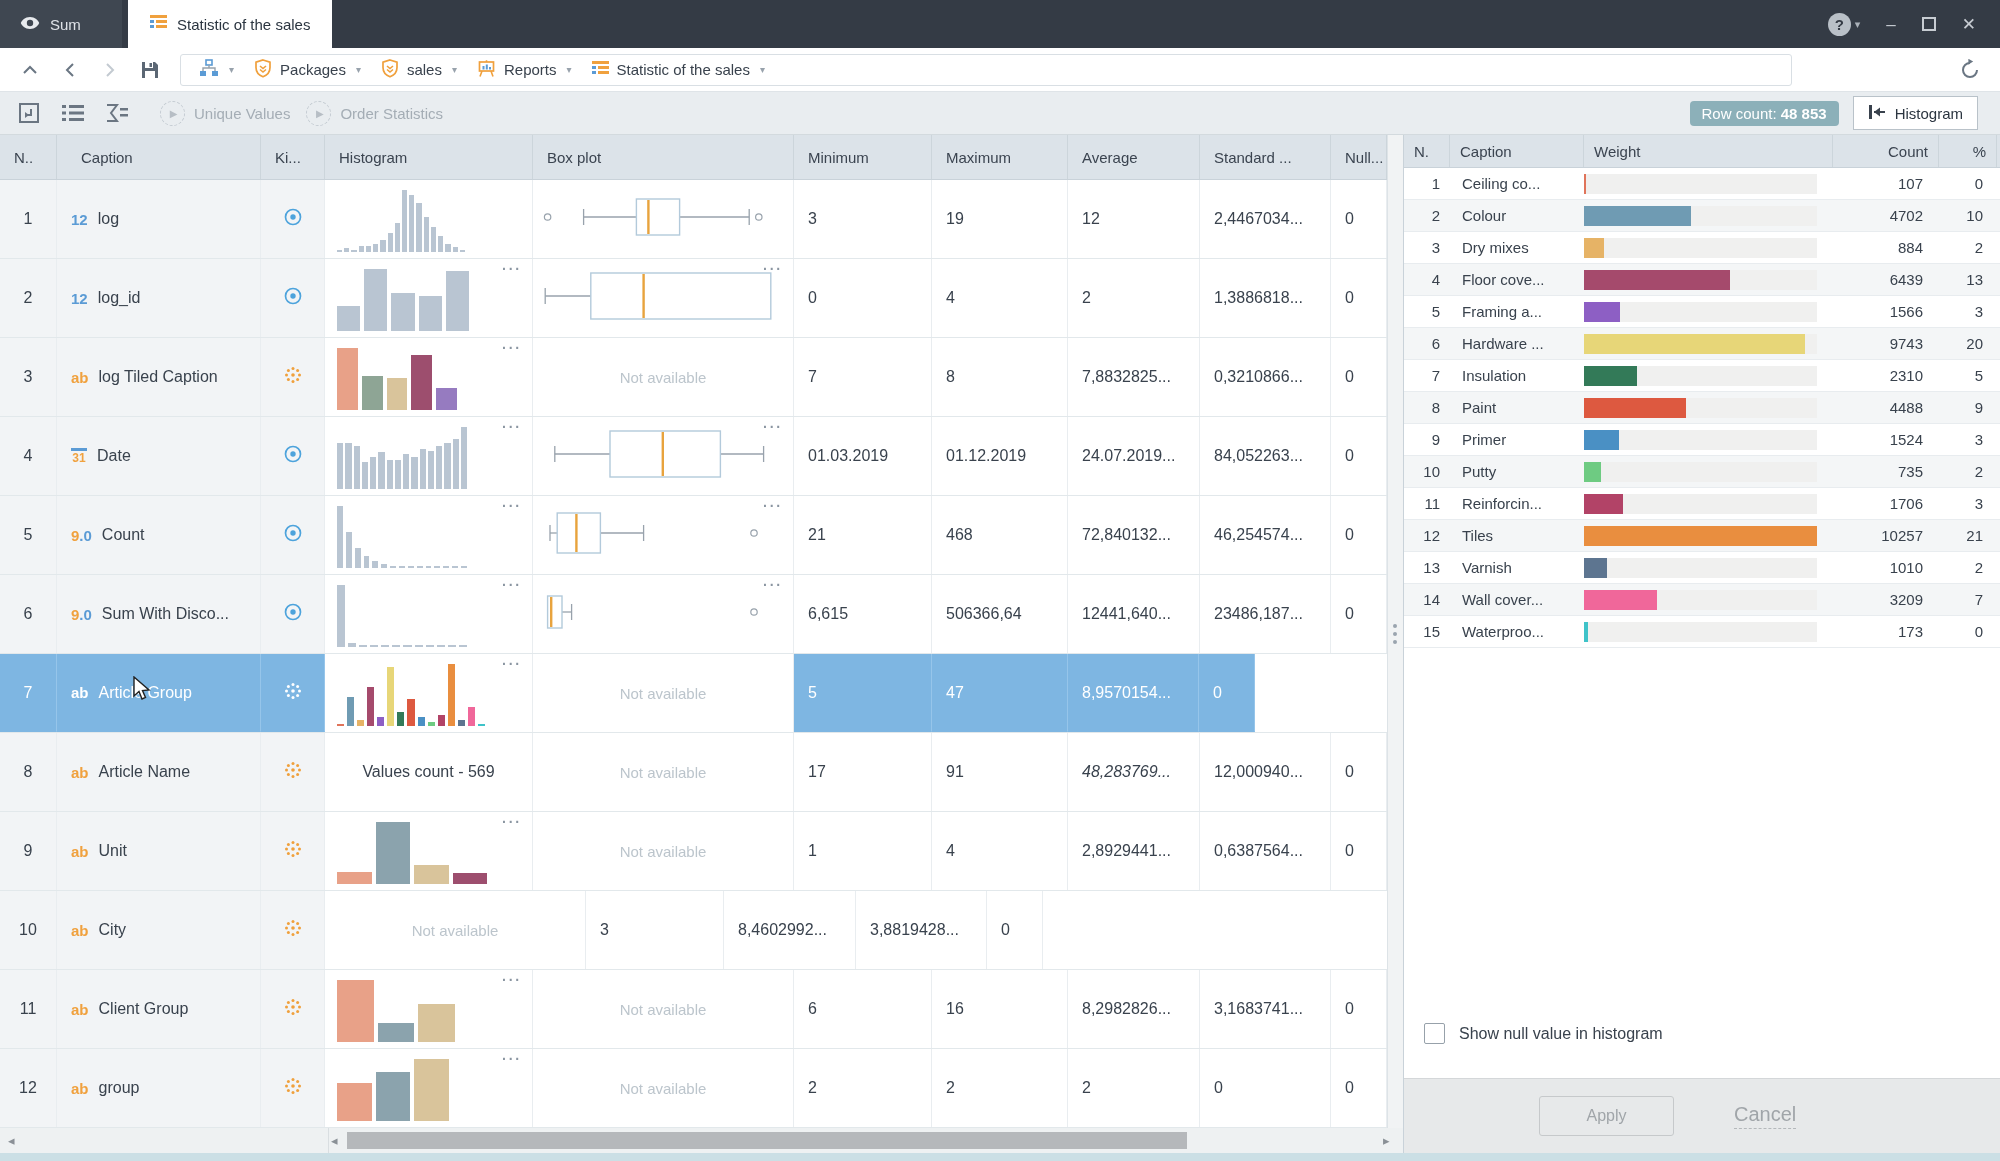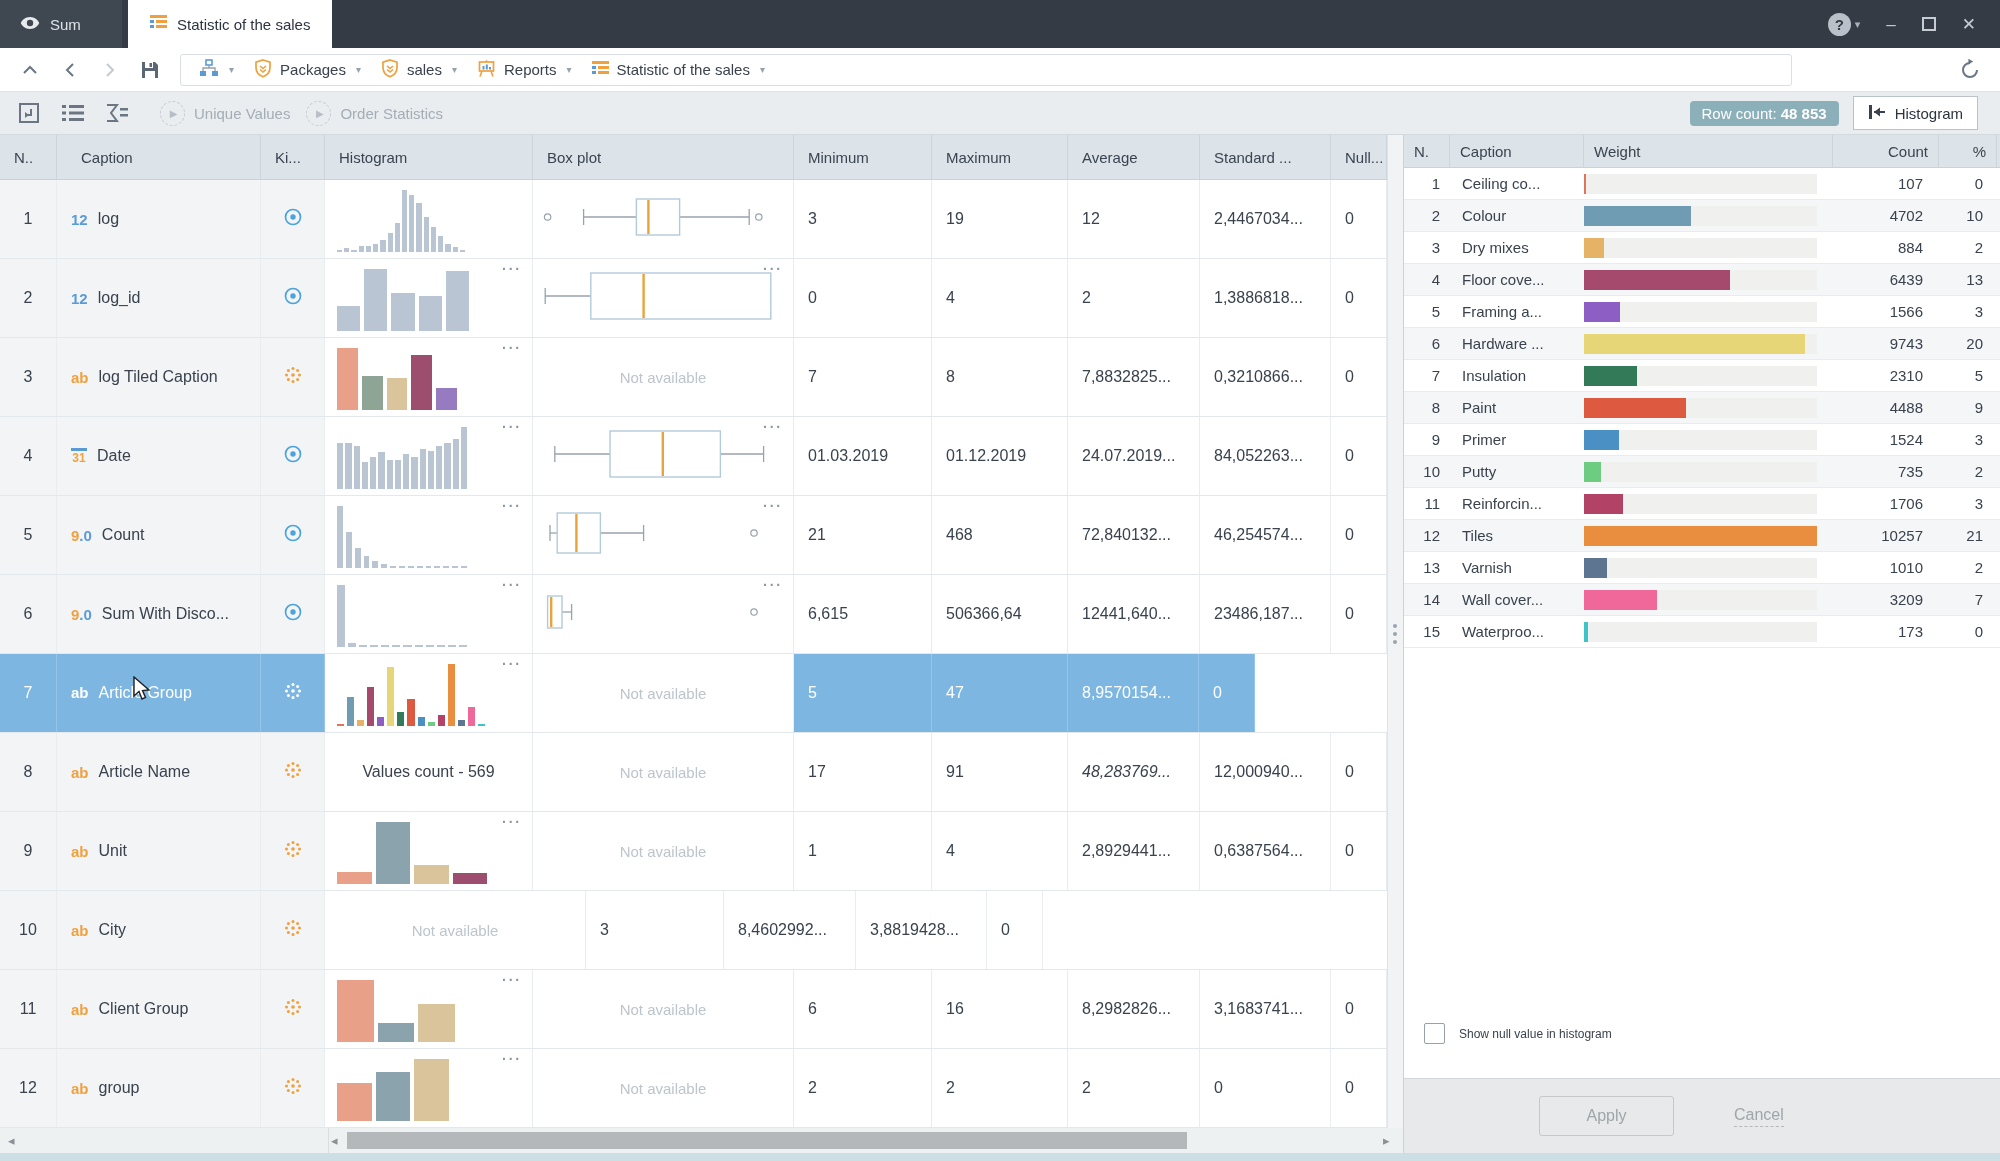--- a/index.html
+++ b/index.html
@@ -76,27 +76,27 @@
   .hs-thumb{position:absolute;left:18px;top:4px;width:840px;height:17px;background:#b5b8bb;cursor:pointer;}
   
   .panel{position:relative;width:597px;height:100%;border-left:1px solid #c9d2d9;background:#fff;}
   .p-head{display:flex;height:33px;background:#dce3e9;border-bottom:1px solid #c9d2d9;}
   .p-th{font-size:15px;color:#3b4450;display:flex;align-items:center;border-right:1px solid #ccd5db;padding:0 10px;cursor:pointer;}
   .p-row{display:flex;height:32px;border-bottom:1px solid #e8ecef;font-size:15px;cursor:pointer;}
   .p-row.alt{background:#f4f6f7;}
   .p-td{display:flex;align-items:center;}
   .w-track{width:233px;height:20px;background:#f0f0ef;position:relative;}
   .w-bar{position:absolute;left:0;top:0;height:20px;}
-  .cbrow{position:absolute;left:20px;top:888px;display:flex;align-items:center;gap:14px;font-size:12px;}
+  .cbrow{position:absolute;left:20px;top:888px;display:flex;align-items:center;gap:14px;font-size:16px;}
   .cbox{width:21px;height:21px;border:1px solid #97a1aa;border-radius:2px;background:#fff;cursor:pointer;}
   .p-footer{position:absolute;left:0;top:943px;width:100%;height:75px;background:#e7e9ea;border-top:1px solid #d4d7d9;
             display:flex;align-items:center;gap:60px;padding-left:135px;}
   .applybtn{width:135px;height:40px;border:1px solid #c6c9cb;border-radius:3px;background:transparent;
             color:#a0a5a9;font-size:16px;font-family:inherit;cursor:default;}
-  .cancel{color:#a0a5a9;font-size:16px;border-bottom:1px dashed #b4b8bb;padding-bottom:2px;cursor:pointer;}
+  .cancel{color:#a0a5a9;font-size:20px;border-bottom:1px dashed #b4b8bb;padding-bottom:2px;cursor:pointer;}
   .bottom-strip{position:absolute;left:0;top:1153px;width:2000px;height:8px;background:#cbdfe5;}
   .cursor{position:absolute;left:132px;top:676px;z-index:50;pointer-events:none;}
 </style>
 </head>
 <body>
 
 <div class="app">
 
   <div class="titlebar">
     <div class="tab tab-inactive">

